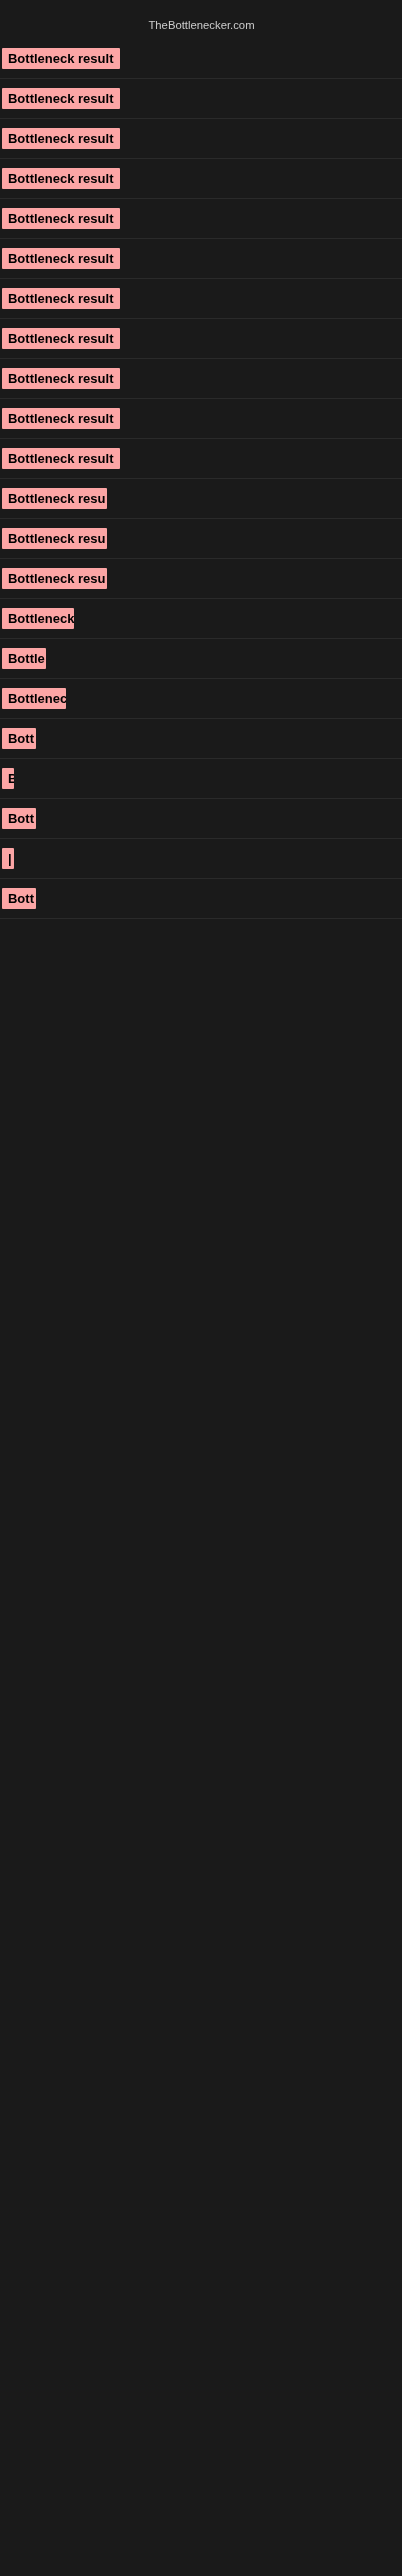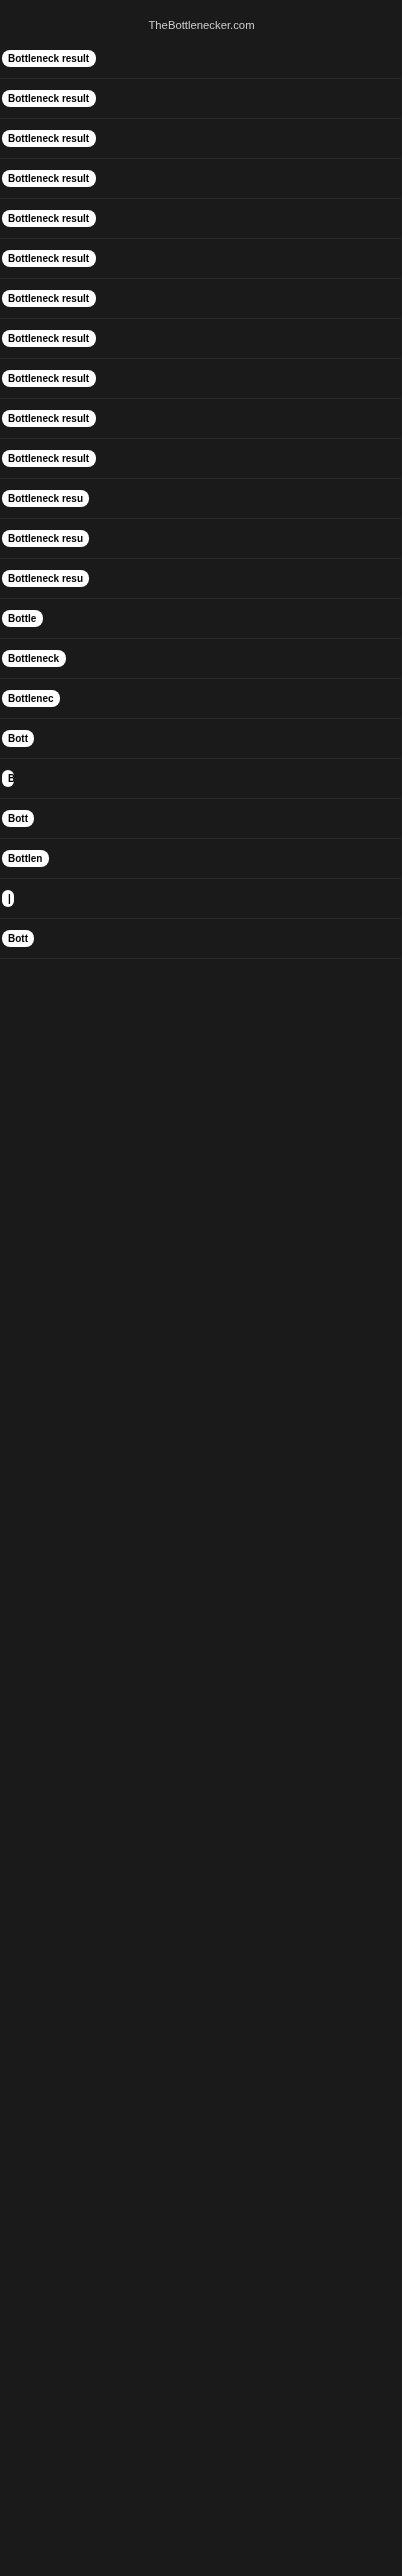--- a/index.html
+++ b/index.html
@@ -19,26 +19,26 @@
     .site-title {
       text-align: center;
       color: #cccccc;
       font-size: 11.3px;
       padding: 19px 0 8px 0;
       background-color: #1a1a1a;
     }
 
     .bottleneck-bar {
       display: inline-block;
-      background-color: #ffffff;
+      background-color: #fca5a5;
       color: #000000;
-      font-size: 10px;
+      font-size: 13px;
       font-weight: bold;
       padding: 3.2px 6.4px;
-      border-radius: 8px;
+      border-radius: 1px;
       white-space: nowrap;
       overflow: hidden;
     }
 
     .row {
       padding: 6.4px 0 6.4px 1.6px;
       border-bottom: 0.8px solid #2a2a2a;
       min-height: 40px;
       display: flex;
       align-items: center;
@@ -86,40 +86,37 @@
     <div class="row">
       <span class="bottleneck-bar" style="max-width: 105px;">Bottleneck resu</span>
     </div>
     <div class="row">
       <span class="bottleneck-bar" style="max-width: 105px;">Bottleneck resu</span>
     </div>
     <div class="row">
       <span class="bottleneck-bar" style="max-width: 105px;">Bottleneck resu</span>
     </div>
     <div class="row">
-      <span class="bottleneck-bar" style="max-width: 44px;">Bottle</span>
+      <span class="bottleneck-bar" style="max-width: 72px;">Bottleneck</span>
     </div>
     <div class="row">
-      <span class="bottleneck-bar" style="max-width: 72px;">Bottleneck</span>
+      <span class="bottleneck-bar" style="max-width: 44px;">Bottle</span>
     </div>
     <div class="row">
       <span class="bottleneck-bar" style="max-width: 64px;">Bottlenec</span>
     </div>
     <div class="row">
       <span class="bottleneck-bar" style="max-width: 34px;">Bott</span>
     </div>
     <div class="row">
       <span class="bottleneck-bar" style="max-width: 11.3px;">B</span>
     </div>
     <div class="row">
       <span class="bottleneck-bar" style="max-width: 34px;">Bott</span>
     </div>
     <div class="row">
-      <span class="bottleneck-bar" style="max-width: 52px;">Bottlen</span>
-    </div>
-    <div class="row">
       <span class="bottleneck-bar" style="max-width: 6.4px;">|</span>
     </div>
     <div class="row">
       <span class="bottleneck-bar" style="max-width: 34px;">Bott</span>
     </div>
   </div>
 
 
 </body></html>

